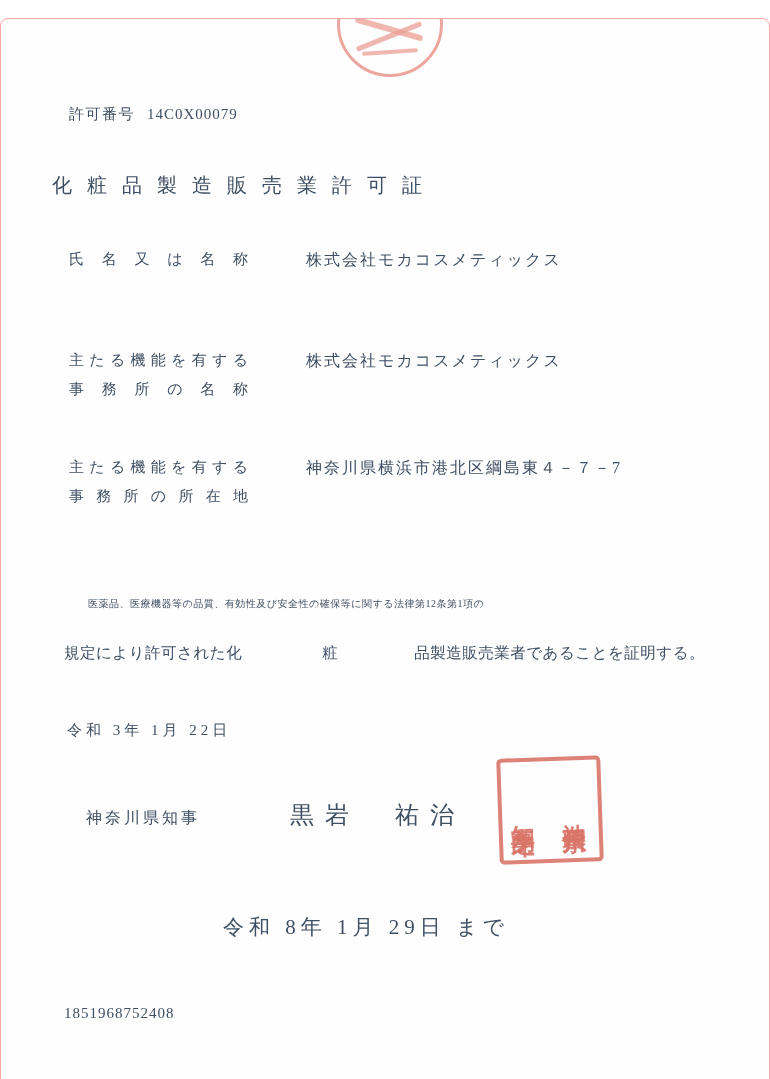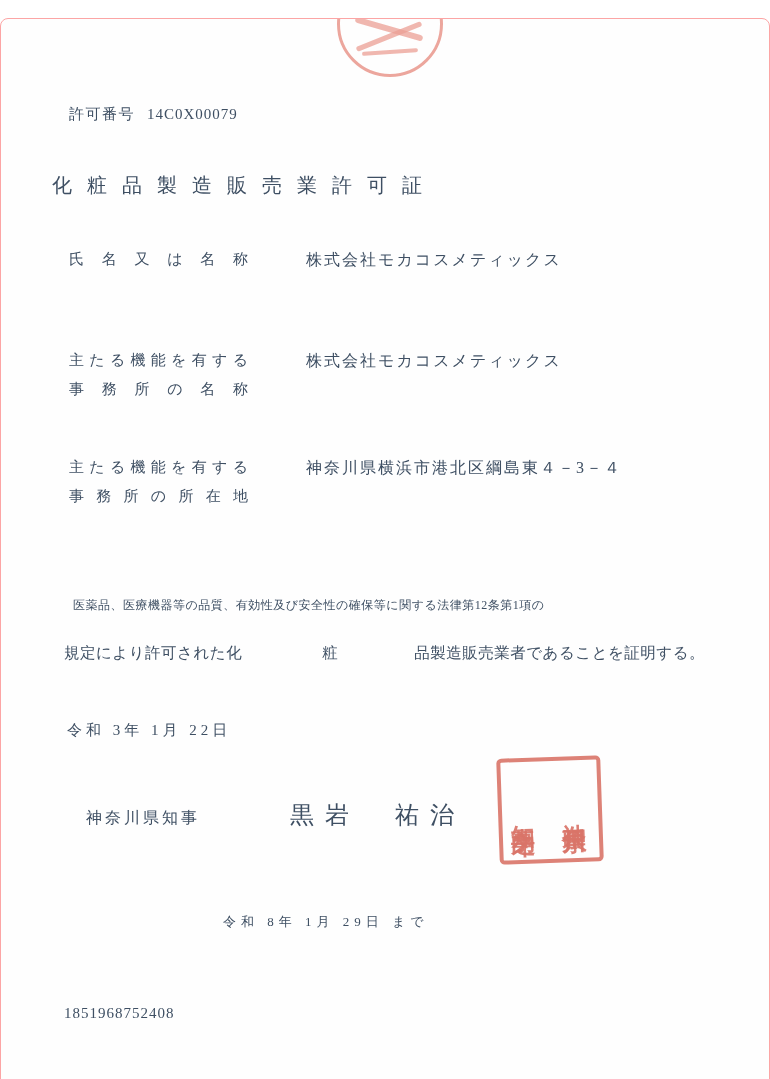--- a/index.html
+++ b/index.html
@@ -31,21 +31,21 @@
   
   .title{left:12px;top:153px;width:100%;text-align:left;
     font-size:20px;letter-spacing:15px;text-indent:15px;font-weight:500;padding-left:24px;}
   
   .field{left:68px;width:640px;font-size:15px;line-height:29px;}
   .f1{top:226px;} .f2{top:327px;} .f3{top:434px;}
   .flabel{display:block;width:180px;text-align:justify;text-align-last:justify;
     text-justify:inter-character;letter-spacing:1px;}
   .fvalue{position:absolute;left:237px;top:0;font-size:16px;letter-spacing:2px;white-space:nowrap;}
   
-  .legal1{left:72px;top:578px;font-size:12px;letter-spacing:.5px;white-space:nowrap;}
+  .legal1{left:87px;top:578px;font-size:10px;letter-spacing:.5px;white-space:nowrap;}
   .legal2{left:63px;top:624px;font-size:15.5px;letter-spacing:.5px;white-space:nowrap;}
   .legal2 .gap1{margin-left:80px;}
   .legal2 .gap2{margin-left:76px;}
   
   .issue-date{left:66px;top:702px;font-size:15px;letter-spacing:4px;}
   
   .issuer-title{left:85px;top:789px;font-size:16px;letter-spacing:3px;}
   .issuer-name{left:289px;top:780px;font-size:24px;letter-spacing:11px;white-space:nowrap;}
   
   .gov-seal{
@@ -58,21 +58,21 @@
     font-size:24px;font-weight:bold;
     line-height:51px;letter-spacing:2.5px;
     text-align:center;
     padding:1px 0;
     box-sizing:border-box;
   }
   .seal-col{display:block;}
   
   .validity1{left:149px;top:866px;font-size:16px;letter-spacing:5px;white-space:nowrap;}
   .validity1 .vfrom{margin-left:10px;}
-  .validity2{left:222px;top:894px;font-size:13px;letter-spacing:5px;white-space:nowrap;}
+  .validity2{left:222px;top:894px;font-size:21px;letter-spacing:5px;white-space:nowrap;}
   
   .serial{left:63px;top:986px;font-size:15px;letter-spacing:1px;}
 </style>
 </head>
 <body>
 
 <div class="page">
 
   <div class="abs top-stamp">
     <span class="stroke s1"></span>
@@ -93,21 +93,21 @@
 
   <div class="abs field f2">
     <span class="flabel">主たる機能を有する</span>
     <span class="flabel">事務所の名称</span>
     <span class="fvalue">株式会社モカコスメティックス</span>
   </div>
 
   <div class="abs field f3">
     <span class="flabel">主たる機能を有する</span>
     <span class="flabel">事務所の所在地</span>
-    <span class="fvalue">神奈川県横浜市港北区綱島東４－3－４</span>
+    <span class="fvalue">神奈川県横浜市港北区綱島東４－７－7</span>
   </div>
 
   <div class="abs legal1">医薬品、医療機器等の品質、有効性及び安全性の確保等に関する法律第12条第1項の</div>
   <div class="abs legal2">
     <span>規定により許可された化</span><span class="gap1">粧</span><span class="gap2">品製造販売業者であることを証明する。</span>
   </div>
 
   <div class="abs issue-date">令和 3年 1月 22日</div>
 
   <div class="abs issuer-title">神奈川県知事</div>

